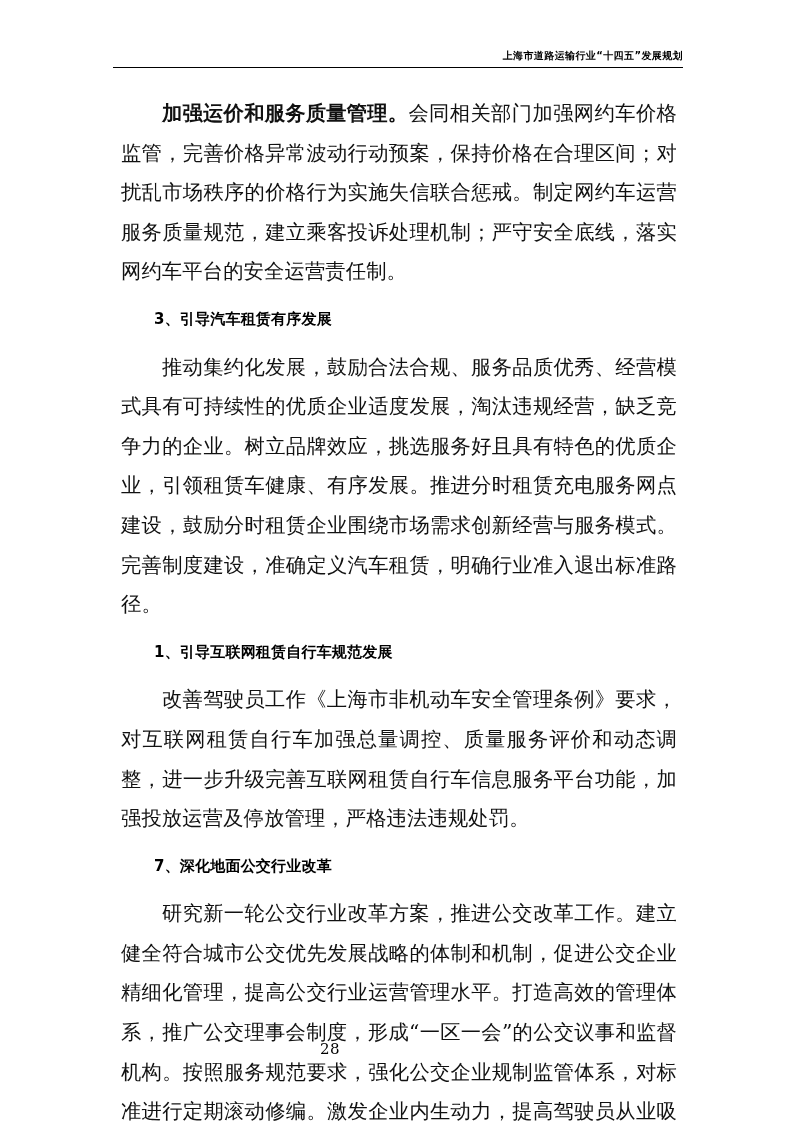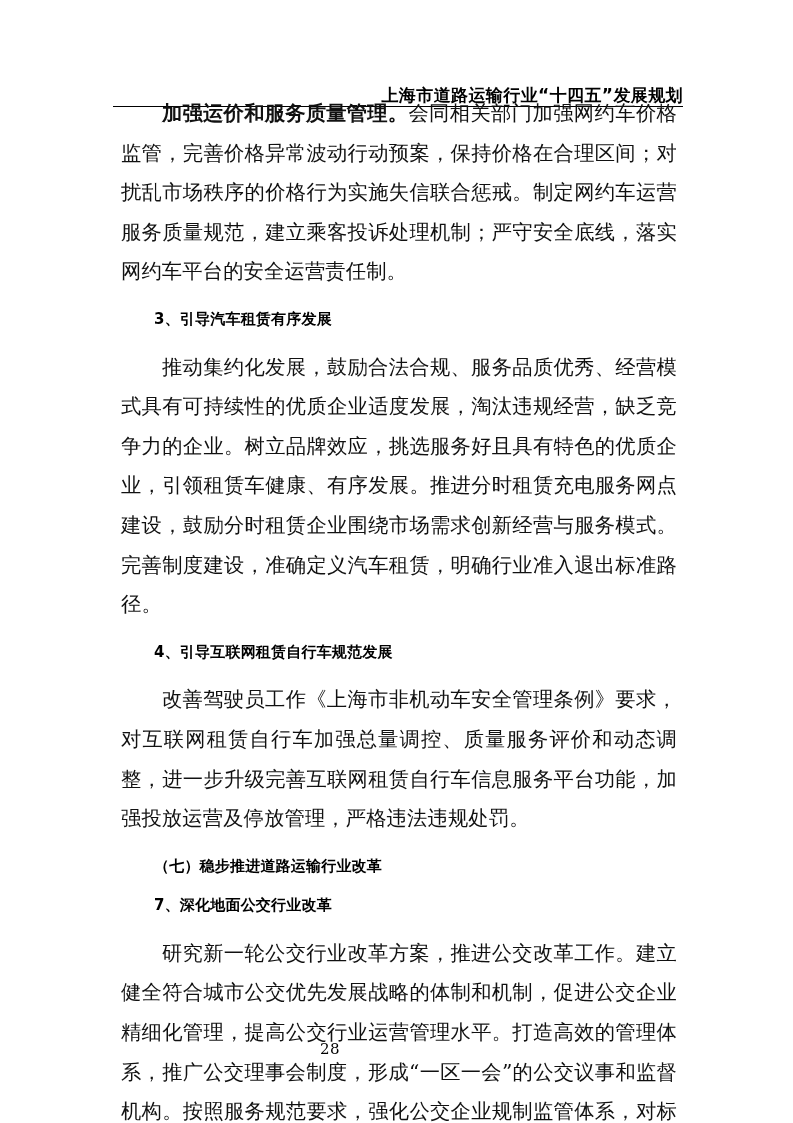--- a/index.html
+++ b/index.html
@@ -25,27 +25,26 @@
     position: absolute;
     left: 113px;
     top: 48px;
     width: 570px;
     box-sizing: border-box;
   }
   .header-text {
     display: block;
     text-align: right;
     font-family: "DejaVu Sans", "Liberation Sans", sans-serif;
-    font-size: 17px;
+    font-size: 10px;
     font-weight: 700;
     letter-spacing: 0.4px;
     line-height: 16px;
     color: #000000;
     white-space: nowrap;
-    margin-top: 39px;
   }
   .header-rule {
     margin-top: 3px;
     border-bottom: 1.6px solid #000000;
     width: 100%;
     height: 0;
   }
 
   
   .content {
@@ -111,25 +110,24 @@
   </div>
 
   <div class="content">
 
     <p class="para"><span class="lead">加强运价和服务质量管理。</span><span>会同相关部门加强网约车价格监管，完善价格异常波动行动预案，保持价格在合理区间；对扰乱市场秩序的价格行为实施失信联合惩戒。制定网约车运营服务质量规范，建立乘客投诉处理机制；严守安全底线，落实网约车平台的安全运营责任制。</span></p>
 
     <h3 class="heading">3、引导汽车租赁有序发展</h3>
 
     <p class="para">推动集约化发展，鼓励合法合规、服务品质优秀、经营模式具有可持续性的优质企业适度发展，淘汰违规经营，缺乏竞争力的企业。树立品牌效应，挑选服务好且具有特色的优质企业，引领租赁车健康、有序发展。推进分时租赁充电服务网点建设，鼓励分时租赁企业围绕市场需求创新经营与服务模式。完善制度建设，准确定义汽车租赁，明确行业准入退出标准路径。</p>
 
-    <h3 class="heading">4、引导互联网租赁自行车规范发展</h3>
+    <h3 class="heading">1、引导互联网租赁自行车规范发展</h3>
 
     <p class="para">改善驾驶员工作《上海市非机动车安全管理条例》要求，对互联网租赁自行车加强总量调控、质量服务评价和动态调整，进一步升级完善互联网租赁自行车信息服务平台功能，加强投放运营及停放管理，严格违法违规处罚。</p>
 
-    <h2 class="heading">（七）稳步推进道路运输行业改革</h2>
 
     <h3 class="heading">7、深化地面公交行业改革</h3>
 
     <p class="para">研究新一轮公交行业改革方案，推进公交改革工作。建立健全符合城市公交优先发展战略的体制和机制，促进公交企业精细化管理，提高公交行业运营管理水平。打造高效的管理体系，推广公交理事会制度，形成“一区一会”的公交议事和监督机构。按照服务规范要求，强化公交企业规制监管体系，对标准进行定期滚动修编。激发企业内生动力，提高驾驶员从业吸引力，改善驾驶员工作</p>
 
   </div>
 
   <div class="footer">
     <span class="page-number">28</span>
   </div>

